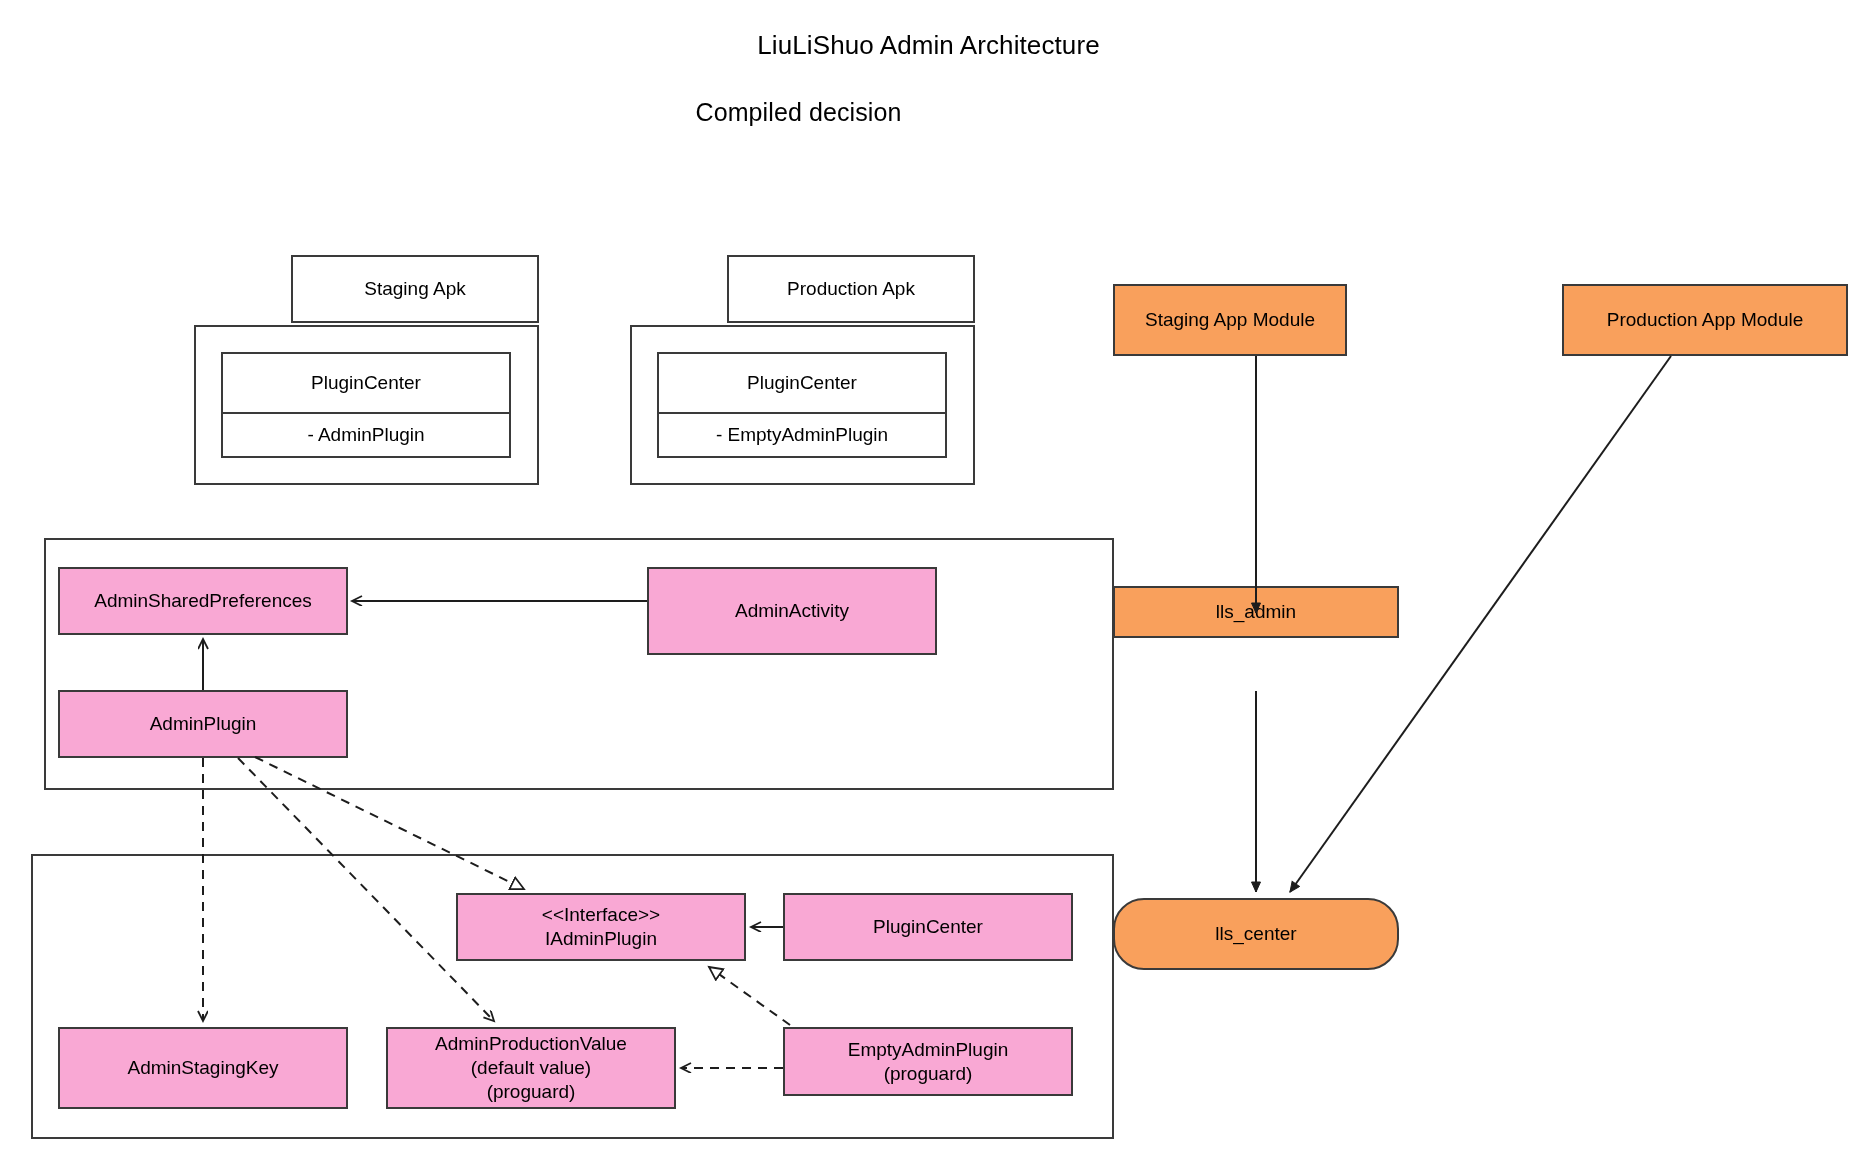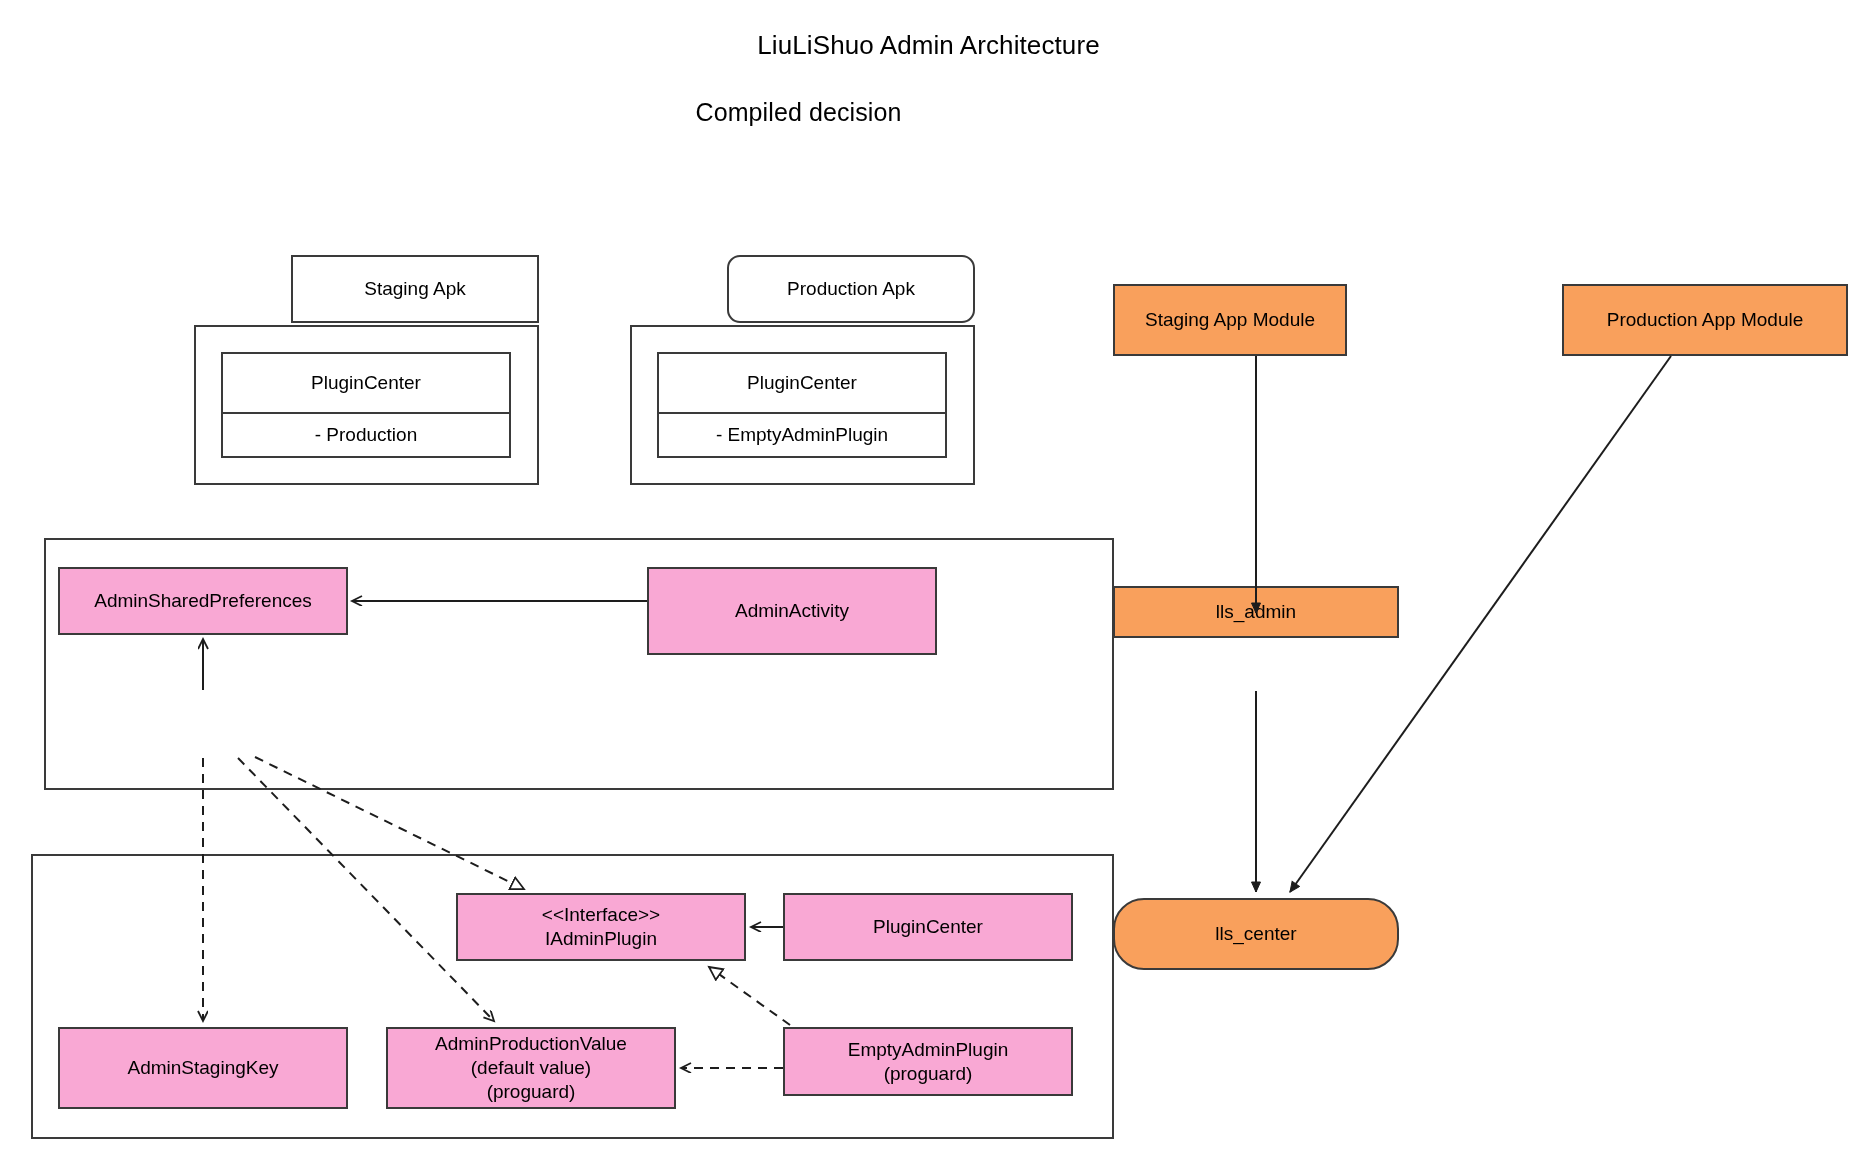--- a/index.html
+++ b/index.html
@@ -103,38 +103,41 @@
 
   <div class="title" id="page-title">LiuLiShuo Admin Architecture</div>
   <div class="title" id="page-subtitle">Compiled decision</div>
 
   <div class="tabhdr" style="left:291px; top:255px; width:248px; height:68px;">
     <span>Staging Apk</span>
   </div>
   <div class="pkg" style="left:194px; top:325px; width:345px; height:160px;"></div>
   <div class="classbox" style="left:221px; top:352px; width:290px; height:106px;">
     <div class="cname">PluginCenter</div>
-    <div class="cattr">- Production</div>
-  </div>
-
-  <div class="tabhdr" style="left:727px; top:255px; width:248px; height:68px;border-radius:13px;">
+    <div class="cattr">- AdminPlugin</div>
+  </div>
+
+  <div class="tabhdr" style="left:727px; top:255px; width:248px; height:68px;">
     <span>Production Apk</span>
   </div>
   <div class="pkg" style="left:630px; top:325px; width:345px; height:160px;"></div>
   <div class="classbox" style="left:657px; top:352px; width:290px; height:106px;">
     <div class="cname">PluginCenter</div>
     <div class="cattr">- EmptyAdminPlugin</div>
   </div>
 
   <div class="pkg" style="left:44px; top:538px; width:1070px; height:252px;"></div>
   <div class="cbox" style="left:58px; top:567px; width:290px; height:68px;">
     <span>AdminSharedPreferences</span>
   </div>
   <div class="cbox" style="left:647px; top:567px; width:290px; height:88px;">
     <span>AdminActivity</span>
+  </div>
+  <div class="cbox" style="left:58px; top:690px; width:290px; height:68px;">
+    <span>AdminPlugin</span>
   </div>
 
   <div class="pkg" style="left:31px; top:854px; width:1083px; height:285px;"></div>
   <div class="cbox multi" style="left:456px; top:893px; width:290px; height:68px;">
     <span>&lt;&lt;Interface&gt;&gt;
 IAdminPlugin</span>
   </div>
   <div class="cbox" style="left:783px; top:893px; width:290px; height:68px;">
     <span>PluginCenter</span>
   </div>

